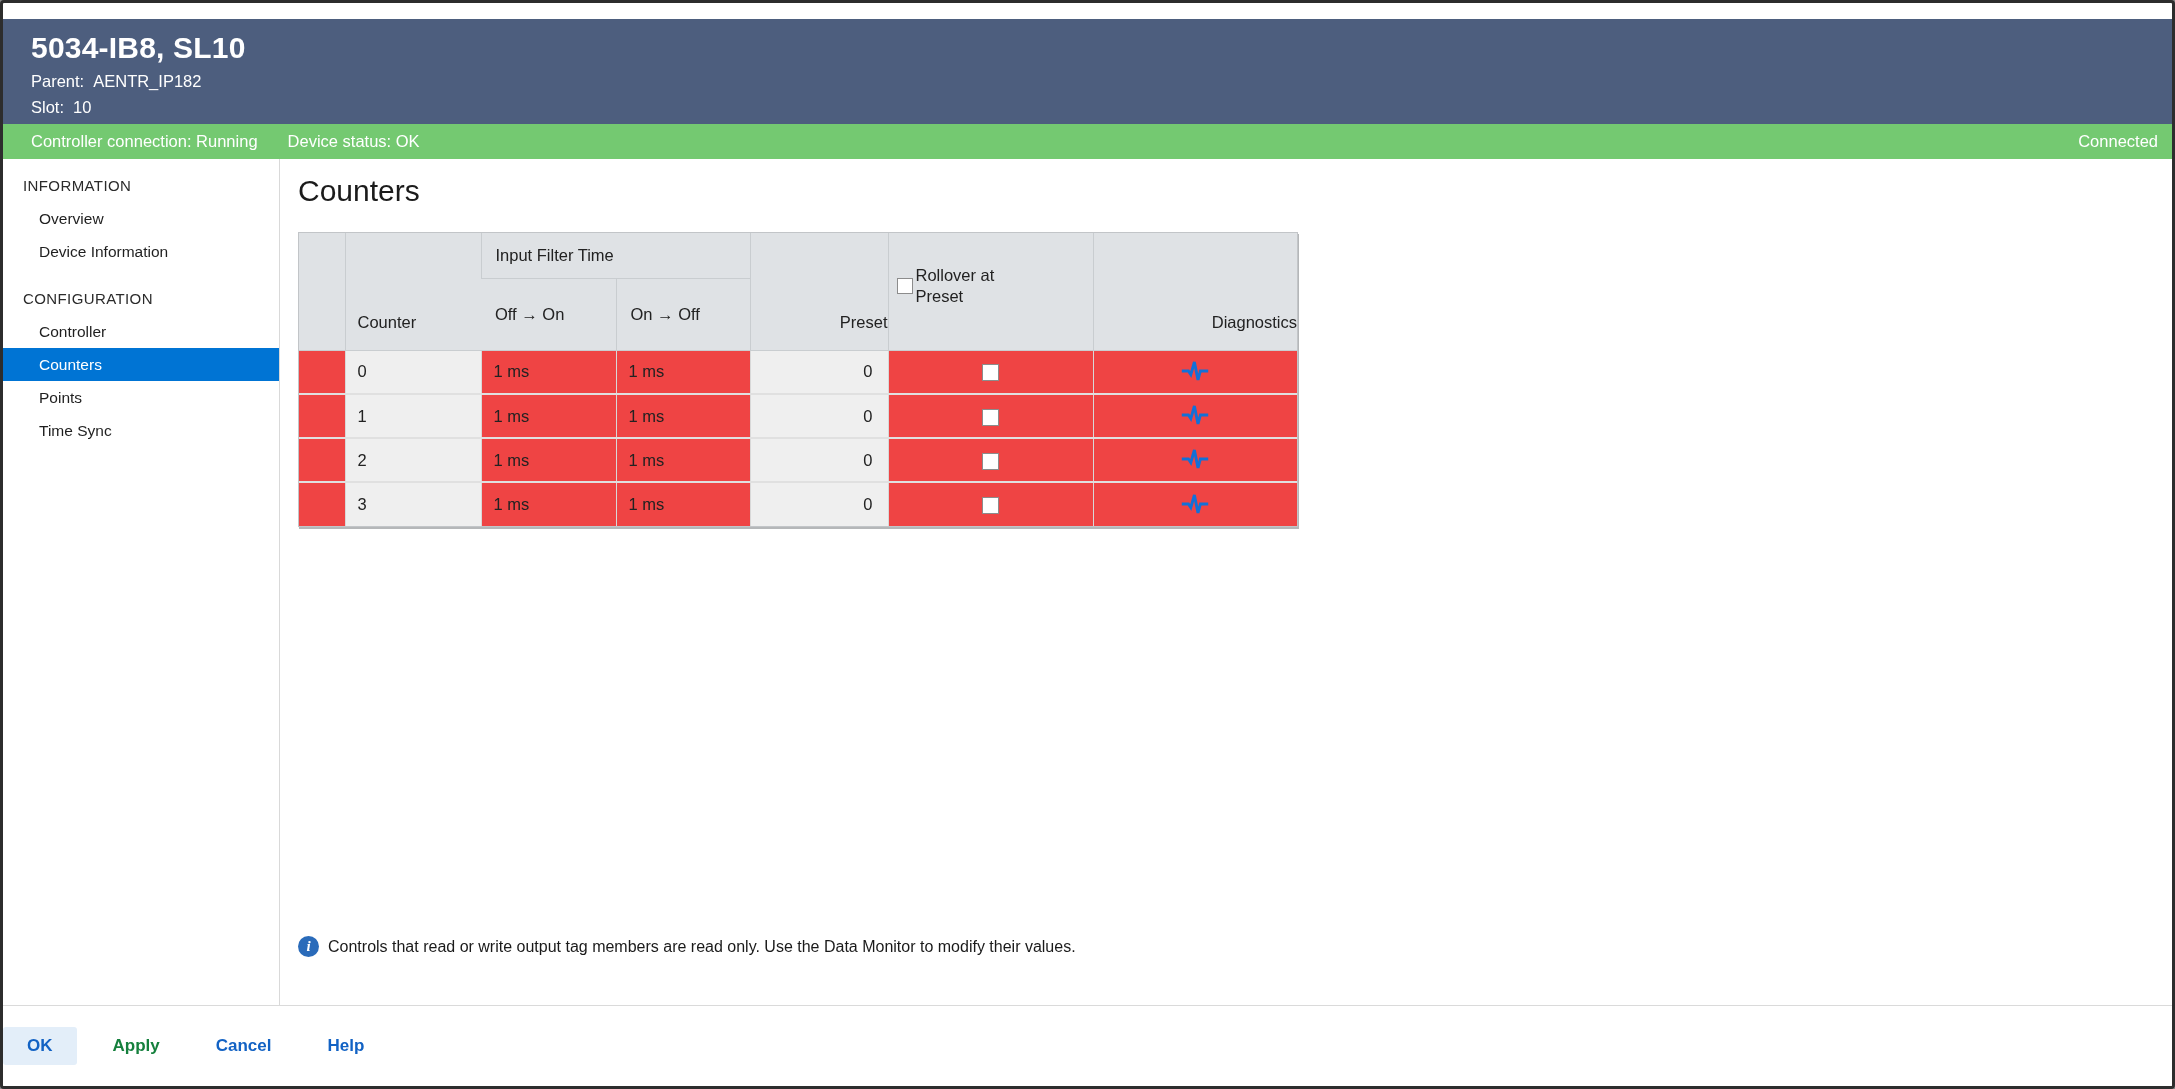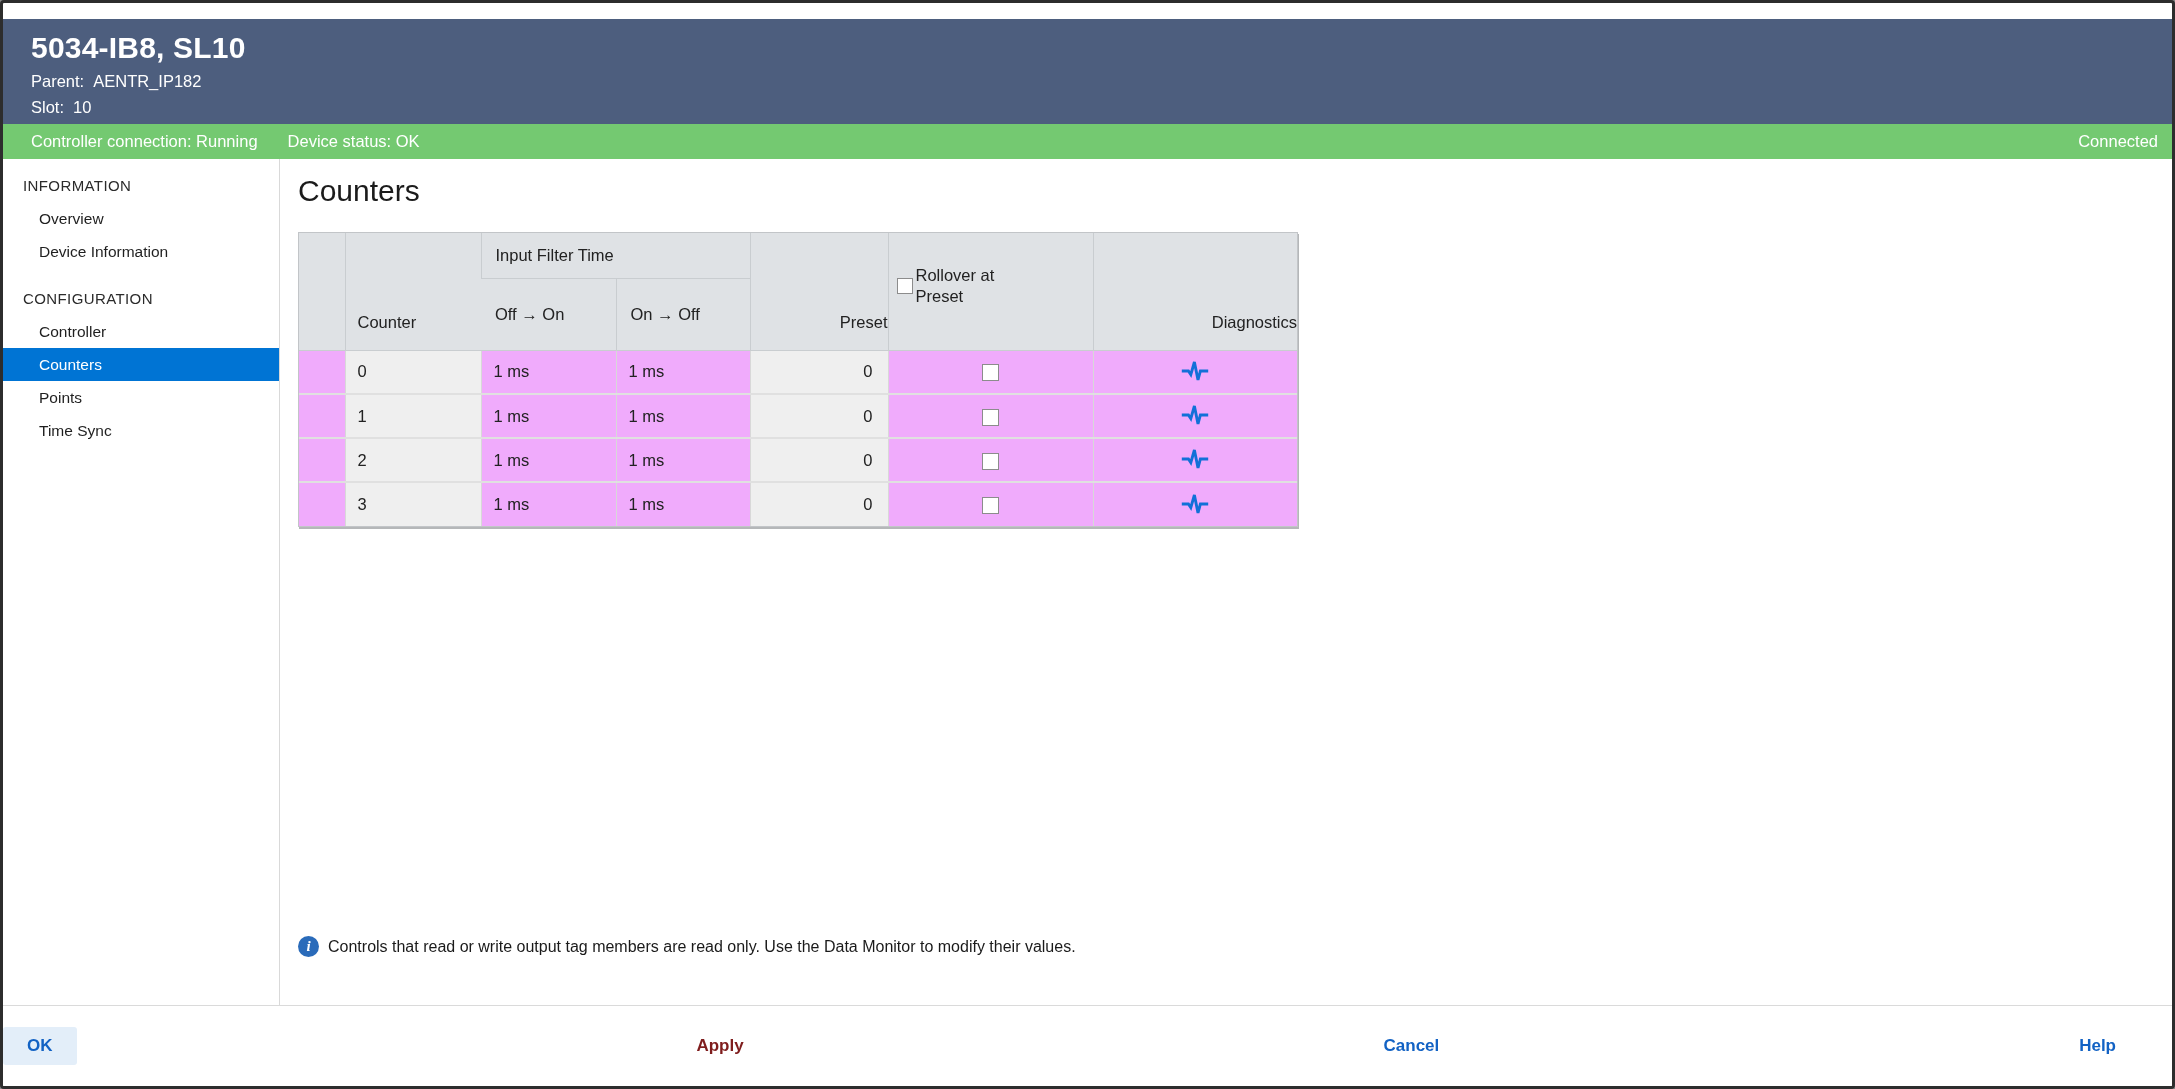--- a/index.html
+++ b/index.html
@@ -87,21 +87,21 @@
   thead th:first-child { border-left:none; }
   thead tr.r1 th.group { height:45px; padding:0 0 0 14px; vertical-align:middle; }
   thead th.span2 { vertical-align:bottom; padding:0 0 18px 12px; }
   thead th.pad14 { padding-left:14px;text-align:right; }
   thead tr.r2 th { height:72px; vertical-align:middle; padding:0 0 0 14px; }
   thead th.roll { padding:0 0 10px 8px; }
   .roll-inner { display:flex; align-items:center; }
   .roll-lbl { width:102px; line-height:21px; margin-left:3px; }
 
   tbody td {
-    height:44px; background:#f0abfc;
+    height:44px; background:#ef4444;
     border-left:1px solid #d8d8d8;
     border-top:2px solid #e0e0e0;
     padding:0 0 0 12px;
   }
   tbody tr:first-child td { border-top:none; }
   tbody td:first-child { border-left:none; padding:0; }
   tbody td.ro { background:var(--readonly_cell,#efefef); }
   tbody td.num { text-align:right; padding:0 15px 0 0; }
   tbody td.ctr { text-align:center; padding:0; }
 
@@ -124,32 +124,32 @@
     background:var(--info_blue,#2a6bba); color:#fff;
     display:inline-flex; align-items:center; justify-content:center;
     font-family:"Liberation Serif", serif; font-style:italic; font-weight:bold;
     font-size:15px; flex:0 0 21px;
   }
 
   
   .footer {
     flex:0 0 81px; height:81px;
     border-top:1px solid #dadada;
-    display:flex; align-items:center; justify-content:space-between;
-    padding-right:36px; background:#fff;
+    display:flex; align-items:center; justify-content:flex-start;
+    gap:16px; padding-right:36px; background:#fff;
   }
   .btn {
     border:none; background:transparent;
     font-family:"Liberation Sans", sans-serif;
     font-size:17px; font-weight:600;
     color:var(--link_blue,#1262c4);
     padding:9px 20px; border-radius:3px; cursor:pointer;
   }
   .btn.primary { background:var(--ok_bg,#e3eef9); padding:9px 24px; }
-  .btn.disabled { color:#7f1d1d; cursor:default; }
+  .btn.disabled { color:#15803d; cursor:default; }
 </style>
 </head>
 <body>
 
 <div class="window">
 
   <div class="hdr">
     <div class="hdr-title">5034-IB8, SL10</div>
     <div class="hdr-line">
       <span class="lab">Parent:</span><span>AENTR_IP182</span>

